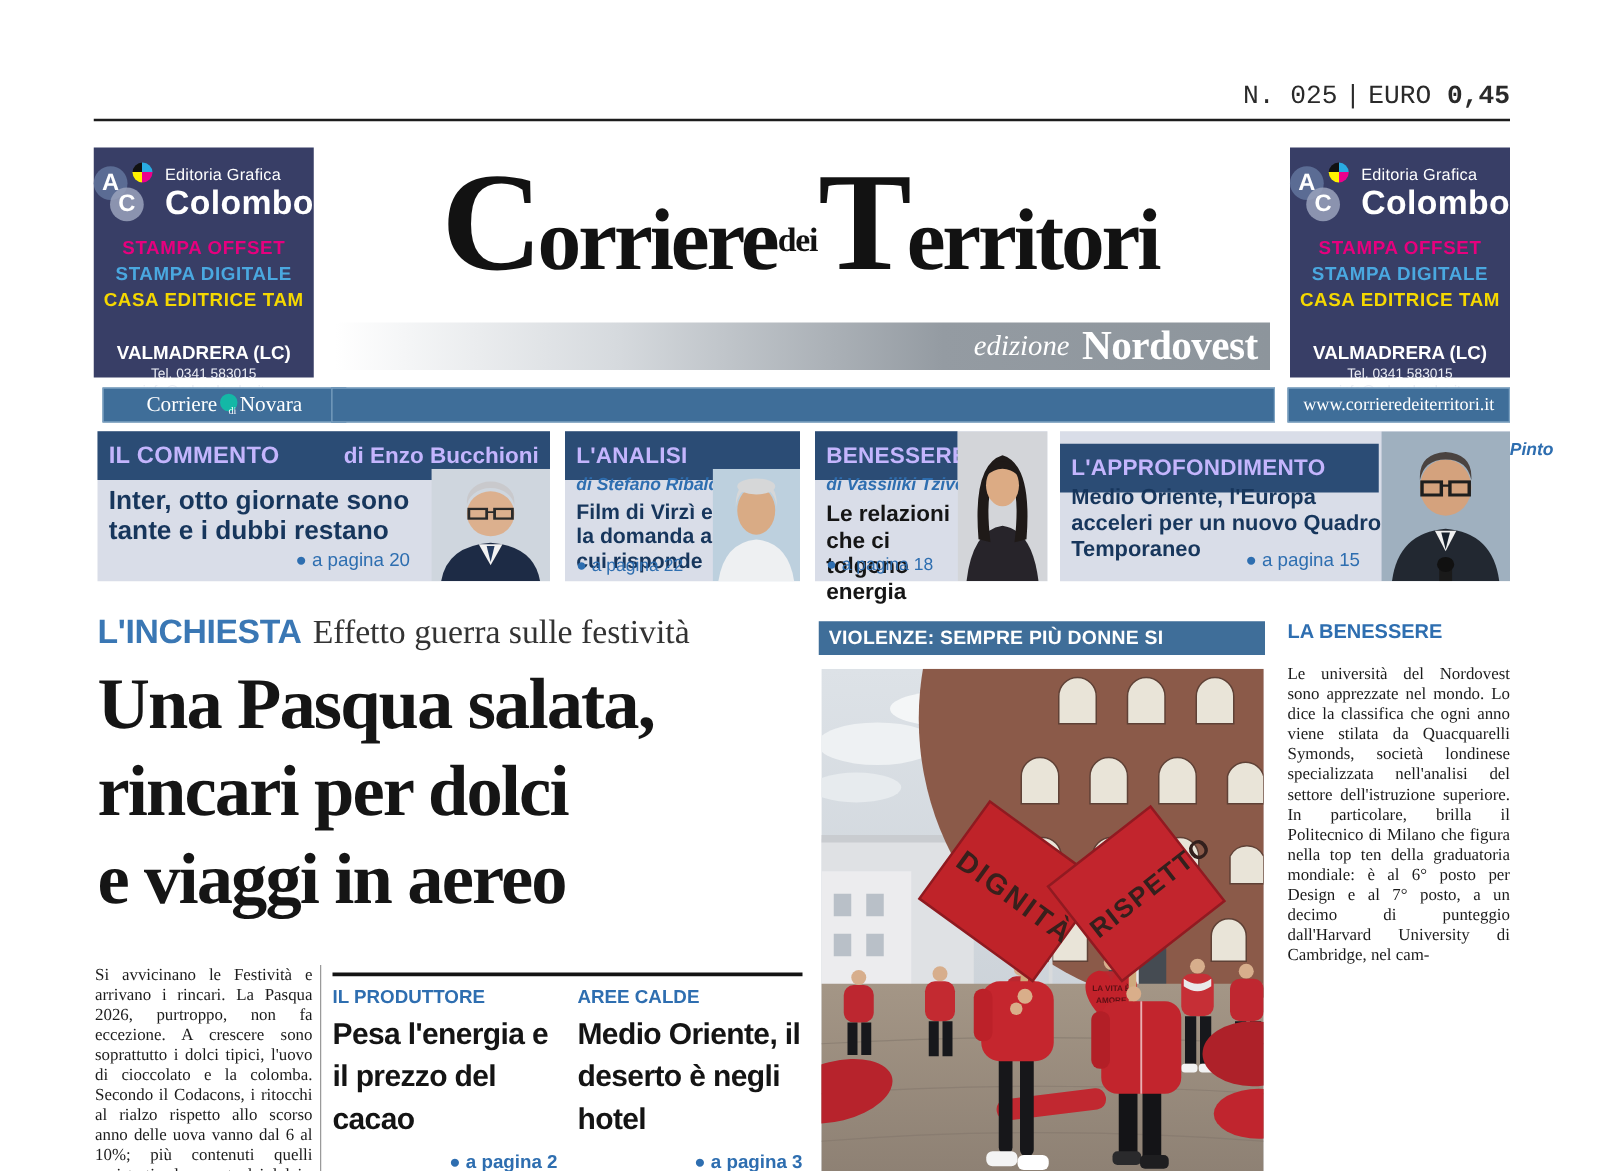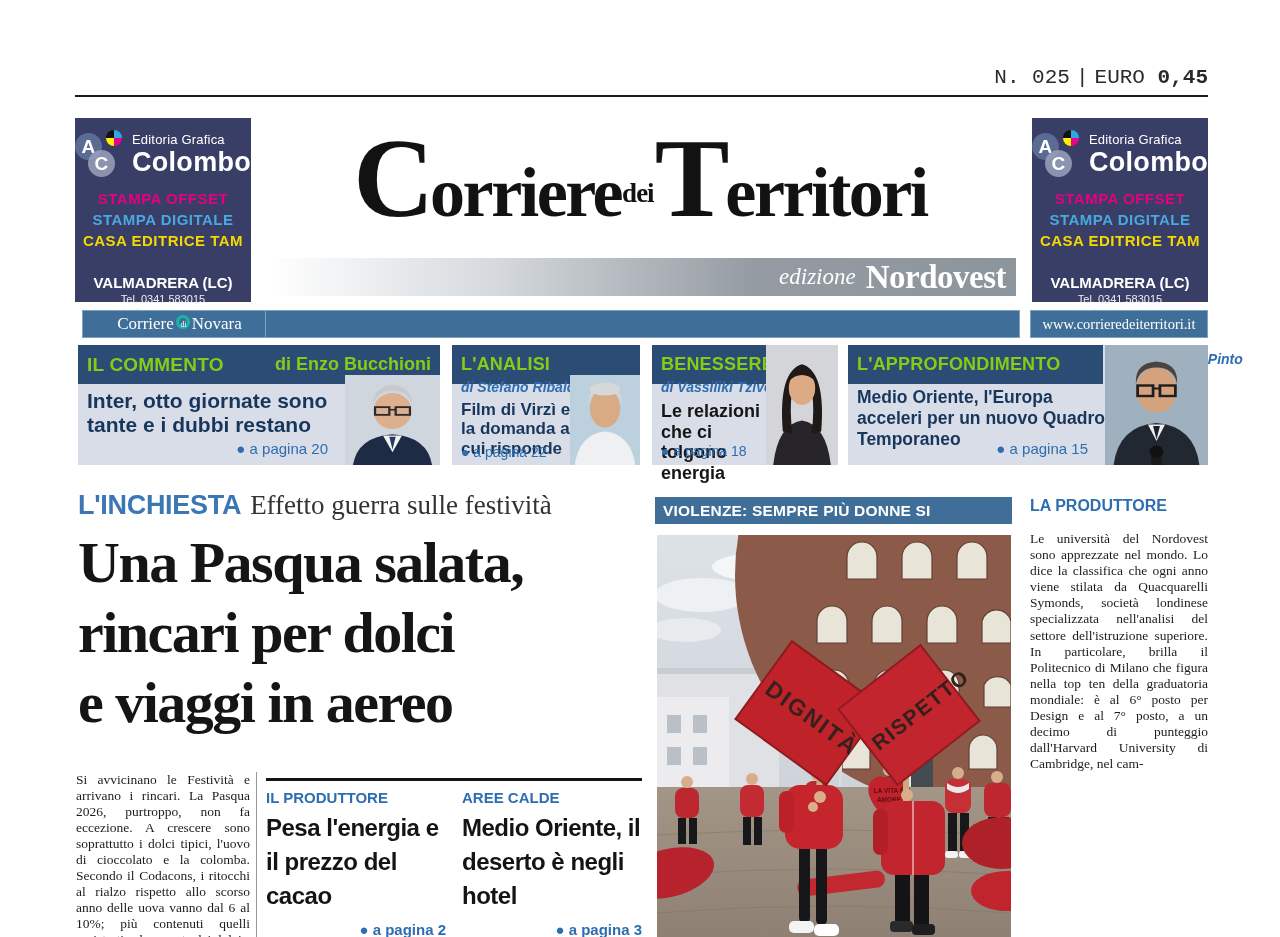--- a/index.html
+++ b/index.html
@@ -51,34 +51,34 @@
                  padding:0 10px; font-family:"Liberation Serif", serif; color:#fff; }
   .ed-label { font-style:italic; font-size:23px; line-height:38px; }
   .ed-name { font-weight:bold; font-size:33px; line-height:38px; letter-spacing:-.5px; }
 
   
   .subbox { position:absolute; top:310px; height:28px; background:#3f6e99;
             border:1px solid #7ea3c2; color:#fff; display:flex; align-items:center; justify-content:center; }
   .subbox.novara { left:82px; width:195px; font-family:"Liberation Serif", serif; font-size:17px; }
   .subbox.mid { left:265px; width:755px; }
   .subbox.url { left:1030px; width:178px; font-family:"Liberation Serif", serif; font-size:14.5px; }
-  .di-circle { display:inline-block; width:14px; height:14px; border:3px solid #14b8a6; border-radius:50%;
+  .di-circle { display:inline-block; width:14px; height:14px; border:7px solid #14b8a6; border-radius:50%;
                font-size:8px; line-height:13px; text-align:right; margin:0 2px; position:relative; top:-2px;
                font-family:"Liberation Serif", serif; }
 
   
   .teaser { position:absolute; top:345px; height:120px; background:#d9dde8; }
   .t1 { left:78px;  width:362px; }
   .t2 { left:452px; width:188px; }
   .t3 { left:652px; width:186px; }
   .t4 { left:848px; width:360px; }
-  .t-head { position:absolute; left:0; top:0; height:39px; background:#2b4c75; color:#84cc16;
+  .t-head { position:absolute; left:0; top:0; height:39px; background:#2b4c75; color:#c4b5fd;
             display:flex; align-items:center; justify-content:space-between; padding:16px 9px; width:100%; }
   .t3 .t-head { width:114px; }
-  .t4 .t-head { width:255px; }
+  .t4 .t-head { width:255px;margin-top:10px; }
   .t-sec { font-weight:bold; font-size:19px; letter-spacing:.2px; white-space:nowrap; }
   .t2 .t-sec, .t3 .t-sec { font-size:18px; }
   .t4 .t-sec { font-size:18px; }
   .t-by-head { font-weight:bold; font-size:18px; white-space:nowrap; }
   .t-by { position:absolute; left:9px; top:34px; color:#2e6eb0; font-style:italic; font-weight:bold; font-size:14px; white-space:nowrap; }
   .t-title { position:absolute; left:9px; color:#17365c; font-weight:bold; line-height:1.14; }
   .t1 .t-title { top:44px; width:250px; font-size:21px; }
   .t2 .t-title { top:55px; width:118px; font-size:17px; }
   .t3 .t-title { top:56px; width:112px; font-size:18px; color:#151515; }
   .t4 .t-title { top:42px; width:248px; font-size:17.5px; line-height:1.2; }
@@ -420,17 +420,17 @@
       <rect x="216" y="274" width="15" height="46" rx="7" fill="#b31f27"></rect>
       <circle cx="250" cy="260" r="6" fill="#d9ae8a"></circle>
       <g transform="rotate(-38 252 180)">
         <rect x="200" y="132" width="104" height="96" fill="#c2252d" stroke="#911a21" stroke-width="2"></rect>
         <text x="206" y="190" font-family="Liberation Sans, sans-serif" font-size="21" font-weight="bold" fill="#33201d" letter-spacing="1.5">RISPETTO</text>
       </g>
     </svg>
   </div>
 
   <div class="right-story">
-    <div class="rs-kicker">LA PRODUTTORE</div>
+    <div class="rs-kicker">LA BENESSERE</div>
     <div class="rs-body">Le università del Nordovest sono apprezzate nel mondo. Lo dice la classifica che ogni anno viene stilata da Quacquarelli Symonds, società londinese specializzata nell'analisi del settore dell'istruzione superiore. In particolare, brilla il Politecnico di Milano che figura nella top ten della graduatoria mondiale: è al 6° posto per Design e al 7° posto, a un decimo di punteggio dall'Harvard University di Cambridge, nel cam-</div>
   </div>
 
 </div>
 
 </body></html>

